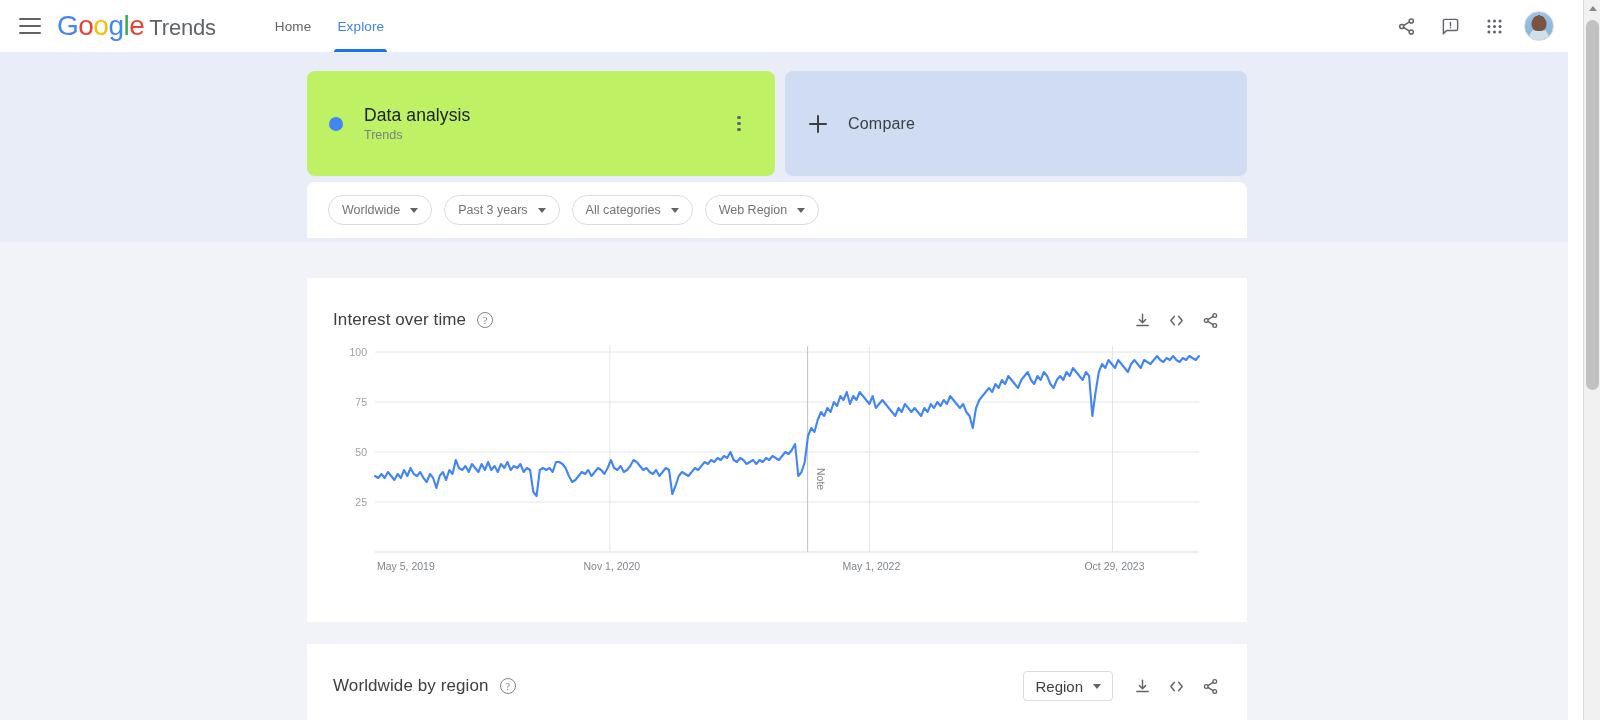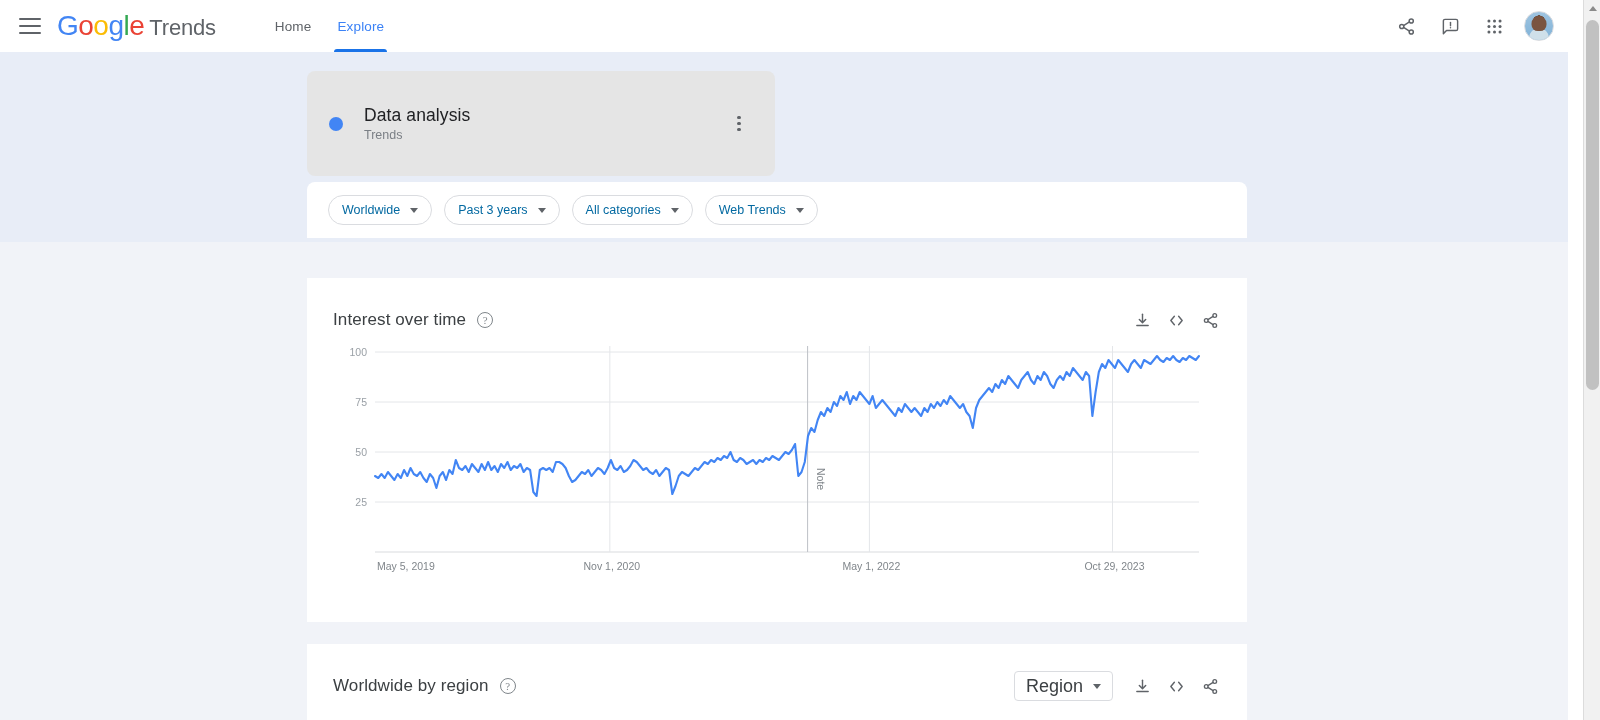--- a/index.html
+++ b/index.html
@@ -75,21 +75,21 @@
   }
   .band-bottom {
     position: absolute; top: 242px; left: 0; width: 1568px; height: 478px;
     background: #f1f3f8;
   }
 
   
   .term-card {
     position: absolute; top: 71px; left: 307px;
     width: 468px; height: 105px;
-    background: #e5e5e5; border-radius: 8px;
+    background: #bef264; border-radius: 8px;
     display: flex; align-items: center; padding: 0 22px 0 22px;
   }
   .term-dot {
     width: 14px; height: 14px; border-radius: 50%;
     background: #4285f4; flex: 0 0 auto; margin-right: 21px;
   }
   .term-texts { display: flex; flex-direction: column; gap: 2px; }
   .term-title { font-size: 17.5px; color: #202124; letter-spacing: 0.1px; }
   .term-sub { font-size: 12.5px; color: #7a7f85; }
   .kebab {
@@ -116,21 +116,21 @@
 
   .filter-card {
     position: absolute; top: 182px; left: 307px;
     width: 940px; height: 56px;
     background: #ffffff; border-radius: 8px 8px 0 0;
     display: flex; align-items: center; padding-left: 21px; gap: 12px;
   }
   .chip {
     height: 30px; padding: 0 13px; border: 1px solid #dadce0; border-radius: 16px;
     display: inline-flex; align-items: center; gap: 10px; cursor: pointer;
-    font-size: 12.5px; color: #0369a1; background: #fff; white-space: nowrap;
+    font-size: 12.5px; color: #737373; background: #fff; white-space: nowrap;
   }
   .caret {
     width: 0; height: 0; border-left: 4.5px solid transparent;
     border-right: 4.5px solid transparent; border-top: 5px solid #5f6368;
   }
 
   
   .widget {
     position: absolute; left: 307px; width: 940px;
     background: #ffffff; border-radius: 0;
@@ -146,21 +146,21 @@
   .help-ico {
     width: 16px; height: 16px; border-radius: 50%; border: 1.3px solid #80868b;
     color: #80868b; font-size: 11px; line-height: 14px; text-align: center;
     margin-left: 11px; cursor: pointer; font-family: "Liberation Serif", serif;
   }
   .head-actions { margin-left: auto; display: flex; align-items: center; gap: 12px; }
   .act-ico { width: 22px; height: 22px; cursor: pointer; color: #5f6368;
              display: flex; align-items: center; justify-content: center; }
   .region-select {
     height: 30px; padding: 0 11px; border: 1px solid #dadce0; border-radius: 4px;
-    display: inline-flex; align-items: center; gap: 10px; font-size: 18px;
+    display: inline-flex; align-items: center; gap: 10px; font-size: 15px;
     color: #3c4043; cursor: pointer; margin-right: 6px; margin-left: 32px;
   }
 
   .chart-wrap { position: relative; padding: 0 26px; }
   svg { display: block; }
   .axis-txt { font-size: 10.5px; fill: #9aa0a6; font-family: "Liberation Sans", sans-serif; }
   .axis-txt-x { font-size: 10.5px; fill: #80868b; font-family: "Liberation Sans", sans-serif; }
   .note-txt { font-size: 10.5px; fill: #80868b; font-family: "Liberation Sans", sans-serif; }
 
   
@@ -250,36 +250,40 @@
       <div class="term-title">Data analysis</div>
       <div class="term-sub">Trends</div>
     </div>
     <div class="kebab">
         <i></i>
         <i></i>
         <i></i>
       </div>
   </div>
 
+  <div class="compare-card">
+    <div class="plus-ico"></div>
+    <div class="compare-label">Compare</div>
+  </div>
 
   <div class="filter-card">
     <div class="chip">
       <span>Worldwide</span>
       <span class="caret"></span>
     </div>
     <div class="chip">
       <span>Past 3 years</span>
       <span class="caret"></span>
     </div>
     <div class="chip">
       <span>All categories</span>
       <span class="caret"></span>
     </div>
     <div class="chip">
-      <span>Web Trends</span>
+      <span>Web Region</span>
       <span class="caret"></span>
     </div>
   </div>
 
   <div class="widget" id="widget-time">
     <div class="widget-head">
       <div class="widget-title">Interest over time</div>
       <div class="help-ico">?</div>
       <div class="head-actions">
         <div class="act-ico">

